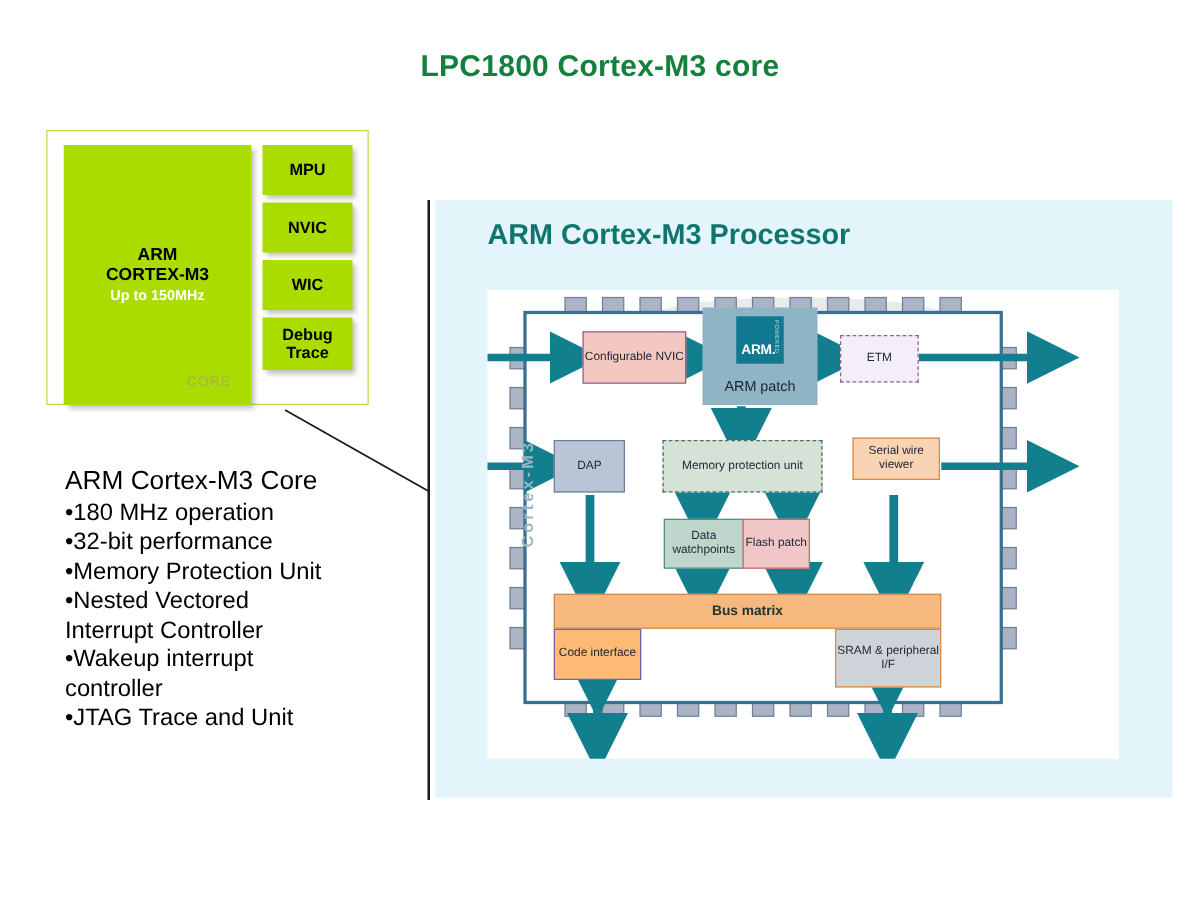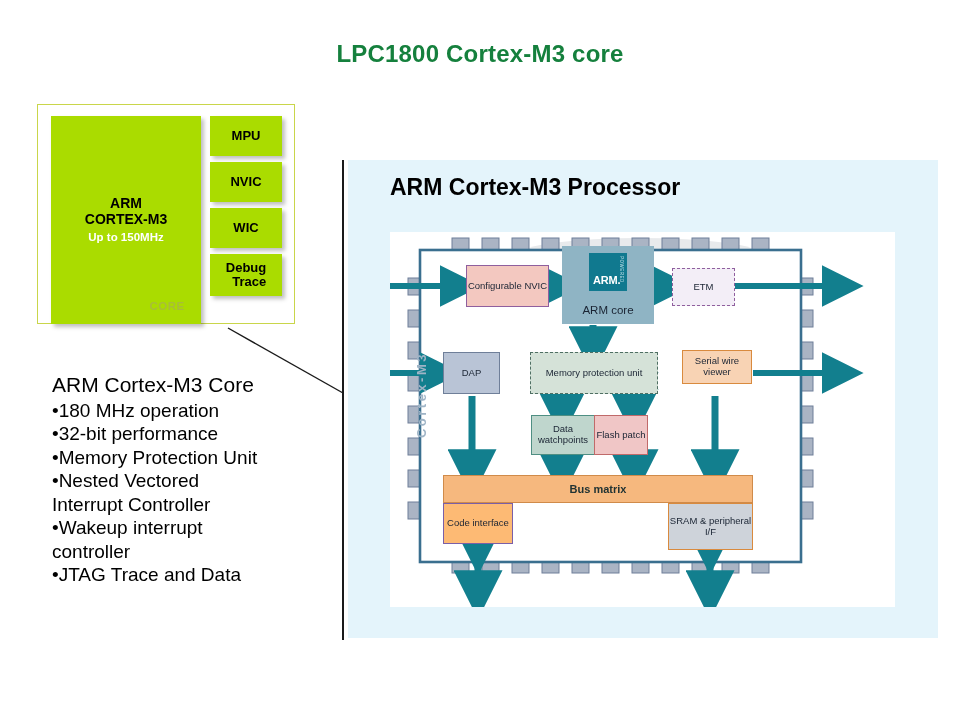--- a/index.html
+++ b/index.html
@@ -27,21 +27,21 @@
     background:#aadc00;box-shadow:3px 3px 4px rgba(0,0,0,.25);
     display:flex;flex-direction:column;align-items:center;justify-content:center;
     text-align:center;line-height:1.12;
   }
   .core-main .cm-l1{font-size:14px;font-weight:bold;color:#000;}
   .core-main .cm-l2{font-size:14px;font-weight:bold;color:#000;}
   .core-main .cm-l3{font-size:11.5px;font-weight:bold;color:#ffffff;margin-top:4px;}
   .sub-block{
     position:absolute;left:172px;width:72px;
     background:#aadc00;box-shadow:3px 3px 4px rgba(0,0,0,.25);
-    display:flex;align-items:center;justify-content:center;text-align:right;
+    display:flex;align-items:center;justify-content:center;text-align:center;
     font-size:13px;font-weight:bold;color:#000;line-height:1.05;
   }
   .sb1{top:11px;height:40px;}
   .sb2{top:57px;height:40px;}
   .sb3{top:103px;height:40px;}
   .sb4{top:149px;height:42px;}
   .core-caption{
     position:absolute;left:0;top:195px;width:258px;text-align:center;
     font-size:11.5px;font-weight:bold;color:#a8bd3a;letter-spacing:.5px;
   }
@@ -55,21 +55,21 @@
 
   
   .callout-svg{position:absolute;left:0;top:0;width:960px;height:720px;pointer-events:none;}
 
   
   .right-panel{
     position:absolute;left:348px;top:160px;width:590px;height:478px;
     background:#e4f4fb;
   }
   .rp-title{
-    position:absolute;left:42px;top:14px;font-size:23px;font-weight:bold;color:#000000;
+    position:absolute;left:42px;top:14px;font-size:23px;font-weight:bold;color:#0f766e;
   }
   .diagram-card{
     position:absolute;left:42px;top:72px;width:505px;height:375px;background:#ffffff;
   }
   .diagram-svg{position:absolute;left:0;top:0;width:505px;height:375px;}
 
   .blk{position:absolute;box-sizing:border-box;display:flex;align-items:center;
        justify-content:center;text-align:center;line-height:1.12;
        font-size:9.5px;color:#1a2433;font-family:"Liberation Sans",sans-serif;}
   .blk-nvic{left:76px;top:33px;width:83px;height:42px;background:#f3c8c0;border:1.6px solid #8f5f9e;}
@@ -126,21 +126,21 @@
 
   <div class="left-text">
     <div class="lt-head">ARM Cortex-M3 Core</div>
     <div class="lt-item">•180 MHz operation</div>
     <div class="lt-item">•32-bit performance</div>
     <div class="lt-item">•Memory Protection Unit</div>
     <div class="lt-item">•Nested Vectored</div>
     <div class="lt-item">Interrupt Controller</div>
     <div class="lt-item">•Wakeup interrupt</div>
     <div class="lt-item">controller</div>
-    <div class="lt-item">•JTAG Trace and Data</div>
+    <div class="lt-item">•JTAG Trace and Unit</div>
   </div>
 
   <div class="right-panel">
 
     <div class="rp-title">ARM Cortex-M3 Processor</div>
 
     <div class="diagram-card">
 
       <svg class="diagram-svg" viewBox="0 0 505 375">
         <defs>
@@ -229,21 +229,21 @@
 
       <div class="cortex-label">Cortex-M3</div>
 
       <div class="blk blk-nvic">Configurable NVIC</div>
 
       <div class="blk blk-armcore">
         <div class="armlogo">
           <span class="lg-t">ARM.</span>
           <span class="lg-p">POWERED</span>
         </div>
-        <div class="ac-lab">ARM core</div>
+        <div class="ac-lab">ARM patch</div>
       </div>
 
       <div class="blk blk-etm">ETM</div>
       <div class="blk blk-dap">DAP</div>
       <div class="blk blk-mpu">Memory protection unit</div>
       <div class="blk blk-swv">Serial wire viewer</div>
       <div class="blk blk-dw">Data watchpoints</div>
       <div class="blk blk-fp">Flash patch</div>
       <div class="blk blk-bus">Bus matrix</div>
       <div class="blk blk-code">Code interface</div>

